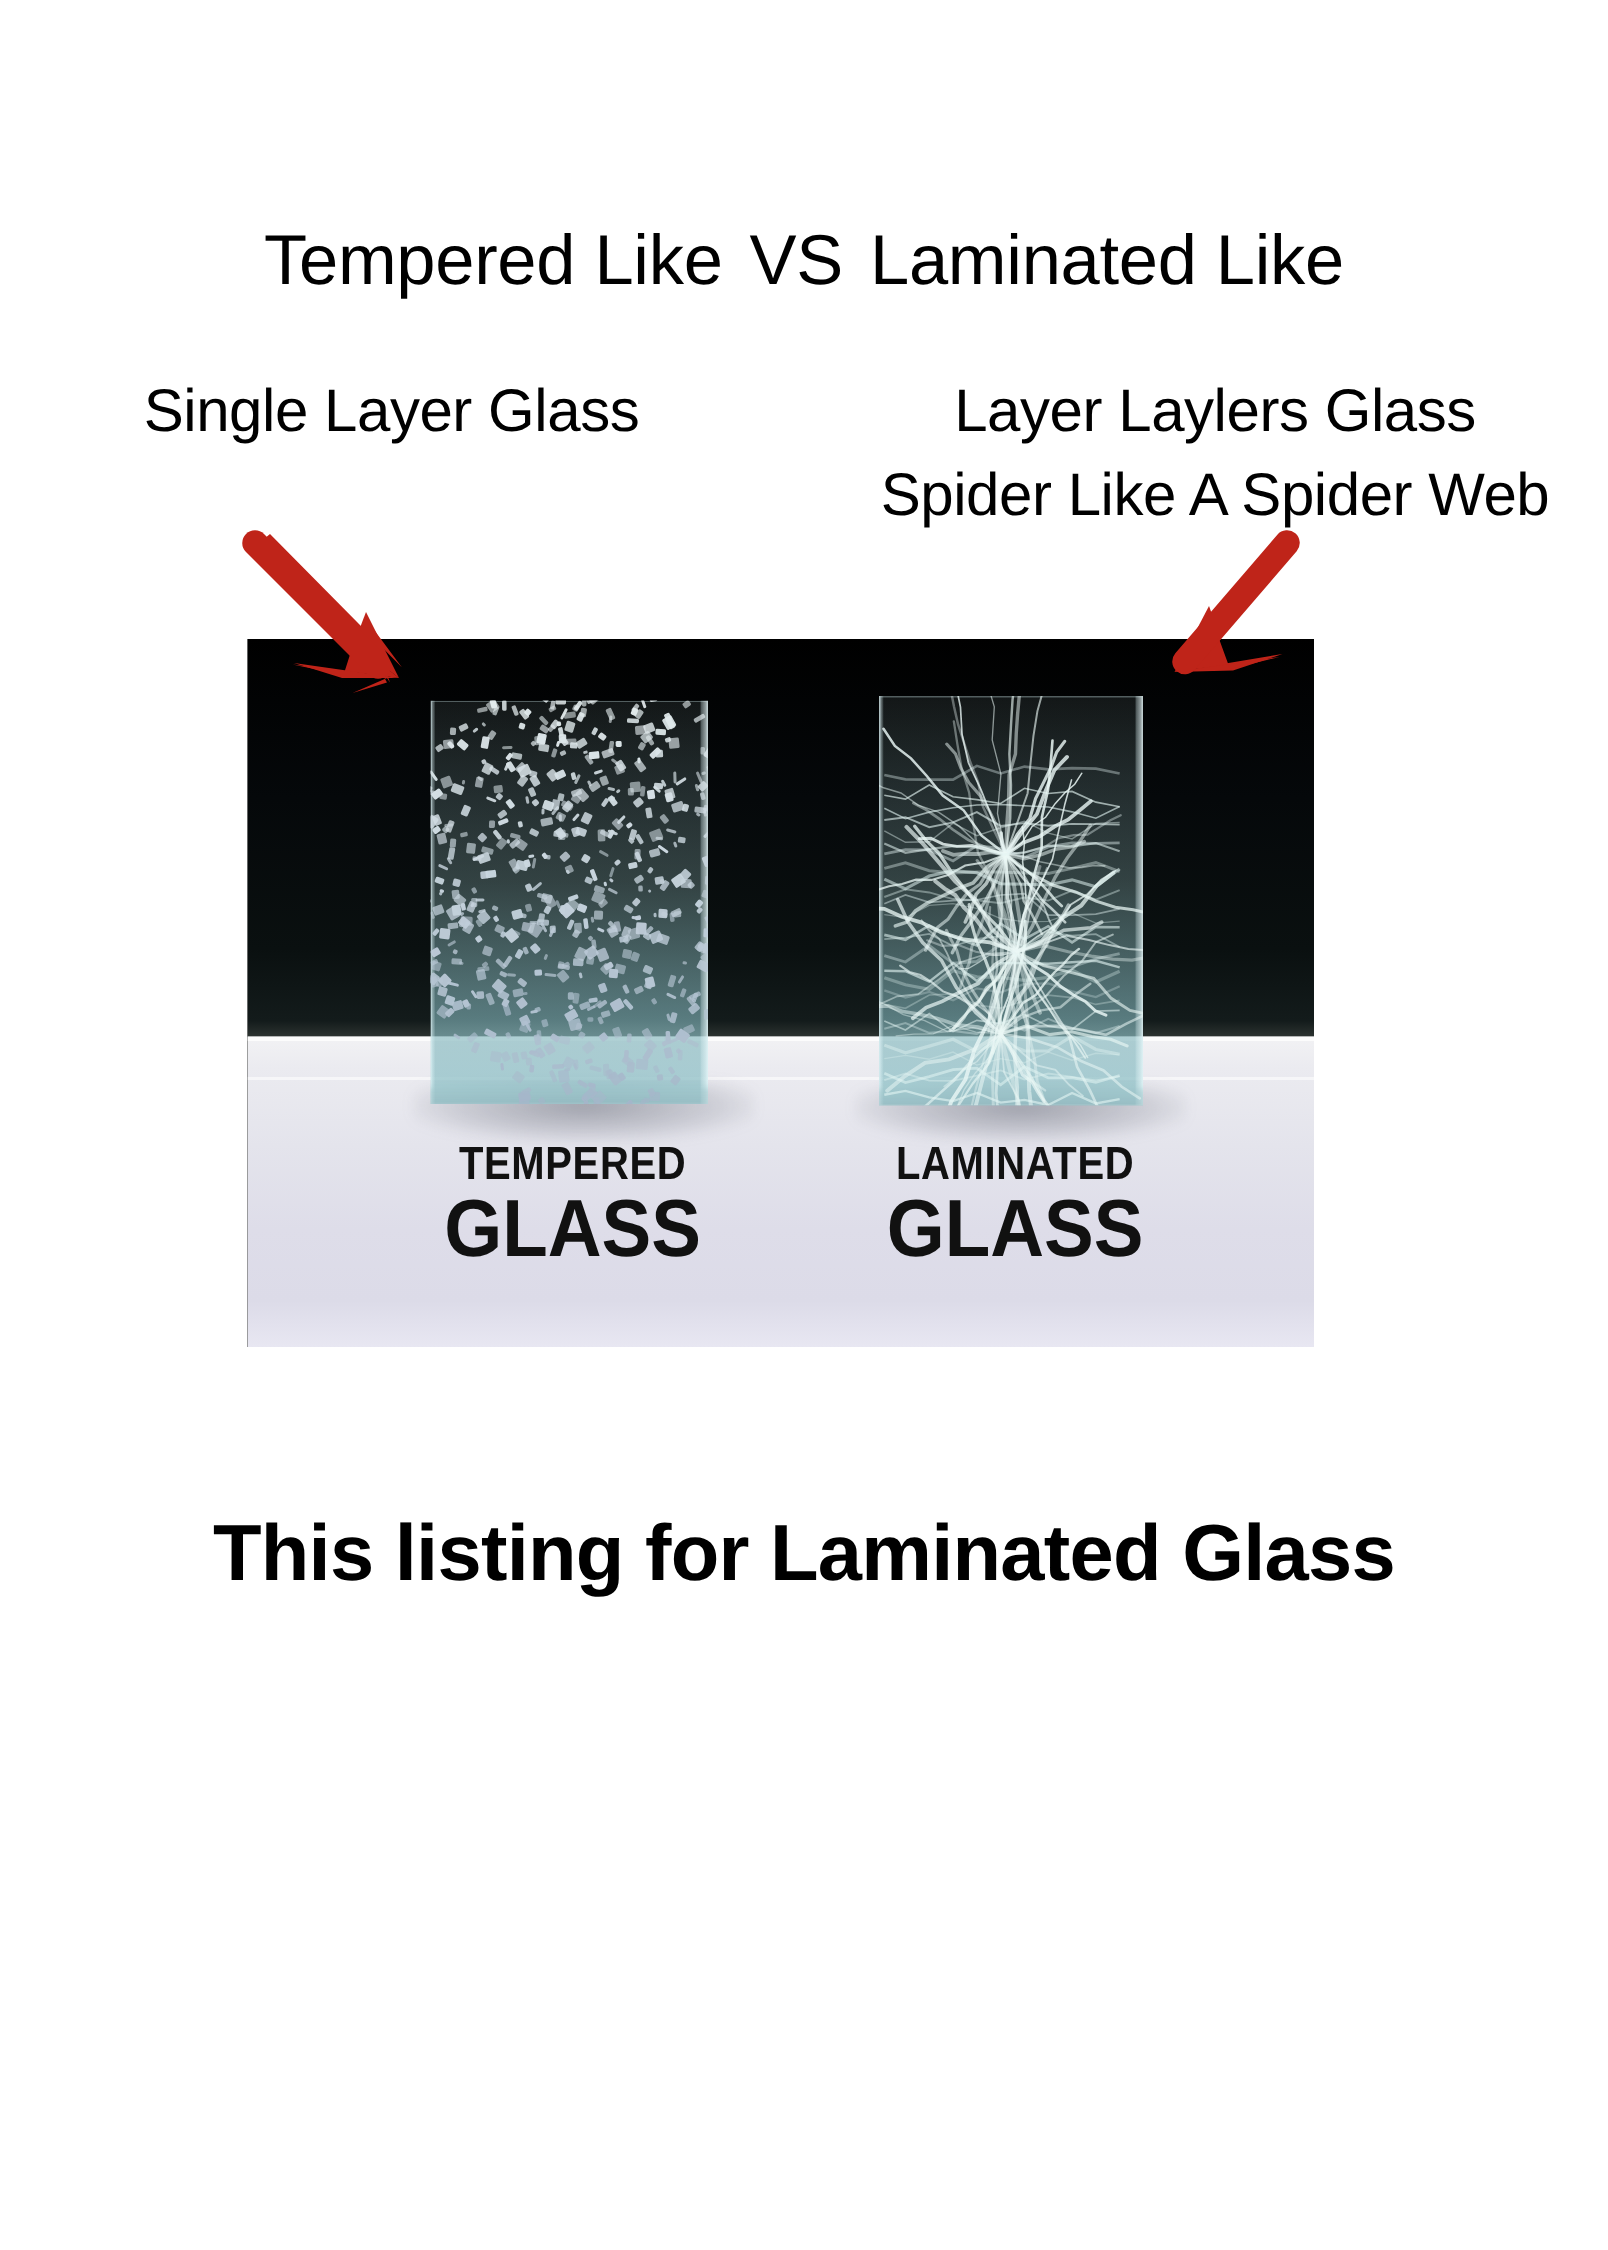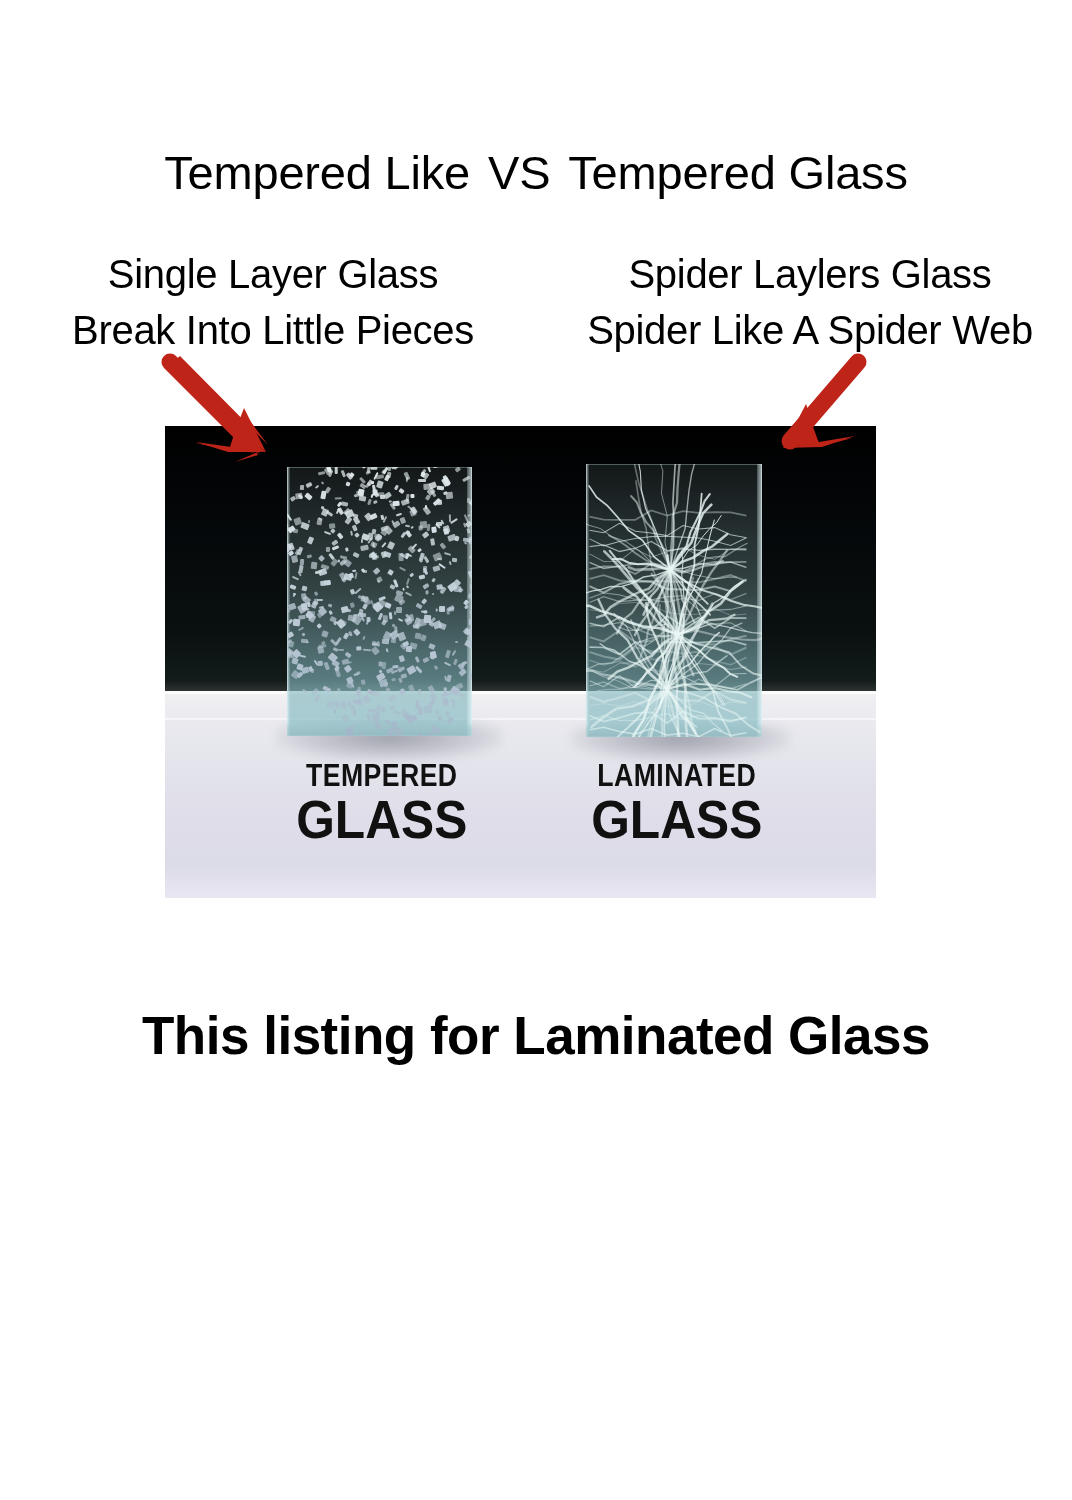--- a/index.html
+++ b/index.html
@@ -46,21 +46,21 @@
   .col {
     position: absolute;
     top: 0;
     text-align: center;
     font-size: 40px;
     line-height: 56px;
     font-weight: 400;
     letter-spacing: -0.3px;
     white-space: nowrap;
   }
-  .col-left  { left: 0px;   width: 522px; margin-left: 12px; }
+  .col-left  { left: 0px;   width: 522px; }
   .col-right { left: 548px; width: 524px; }
   .col .line { display: block; }
 
   
   .arrow-layer {
     position: absolute;
     left: 0; top: 0;
     width: 1072px; height: 1500px;
     pointer-events: none;
   }
@@ -195,32 +195,31 @@
     line-height: 1.05;
     font-weight: 700;
     letter-spacing: -0.5px;
     white-space: nowrap;
   }
 </style>
 </head>
 <body>
 
 <div class="headline">
-  <span>Tempered Like</span><span class="vs">VS</span><span>Tempered Glass</span>
+  <span>Tempered Like</span><span class="vs">VS</span><span>Laminated Like</span>
 </div>
 
 <div class="columns">
 
   <div class="col col-left">
     <span class="line">Single Layer Glass</span>
-    <span class="line">Break Into Little Pieces</span>
   </div>
 
   <div class="col col-right">
-    <span class="line">Spider Laylers Glass</span>
+    <span class="line">Layer Laylers Glass</span>
     <span class="line">Spider Like A Spider Web</span>
   </div>
 </div>
 
 <div class="photo">
   <div class="photo-bg-dark"></div>
   <div class="photo-bg-floor"></div>
   <div class="photo-floor-line"></div>
   <div class="photo-floor-line2"></div>
 

